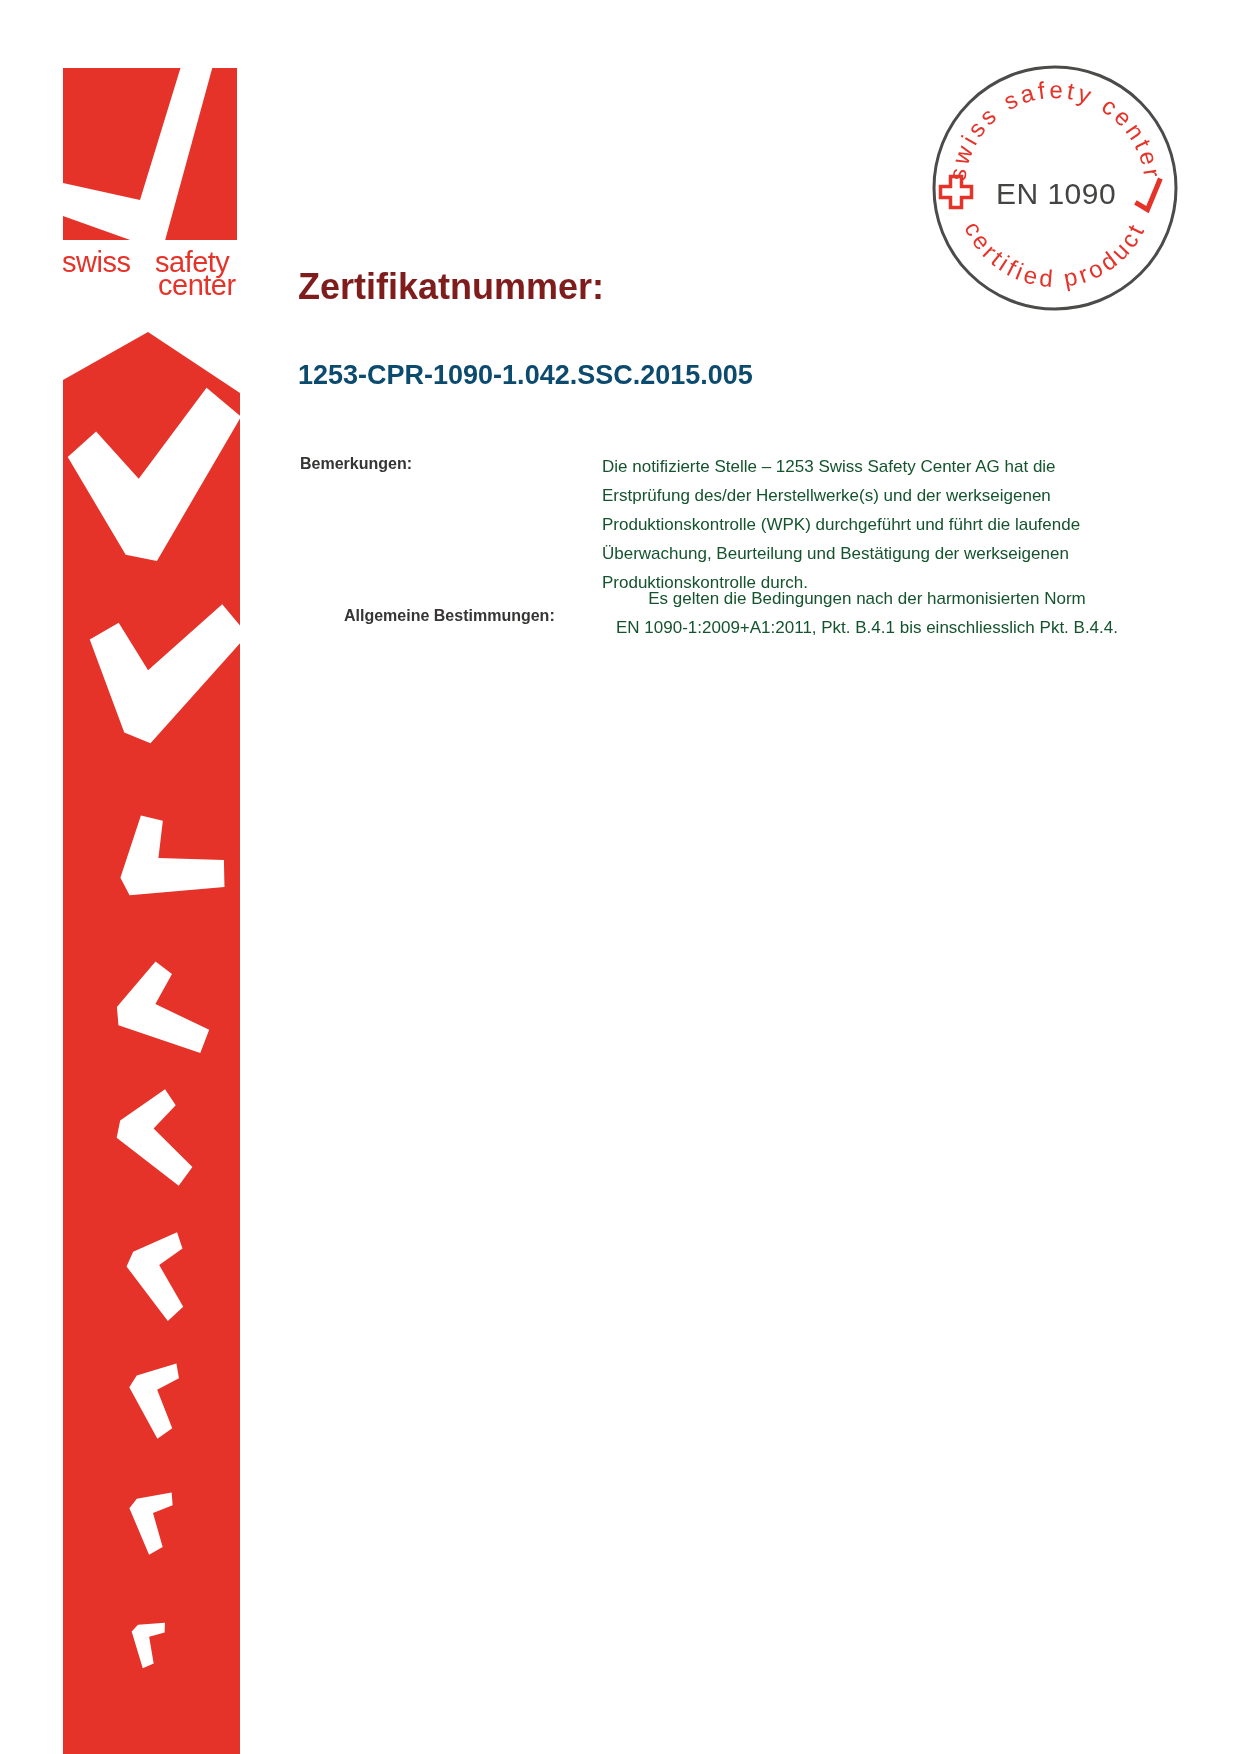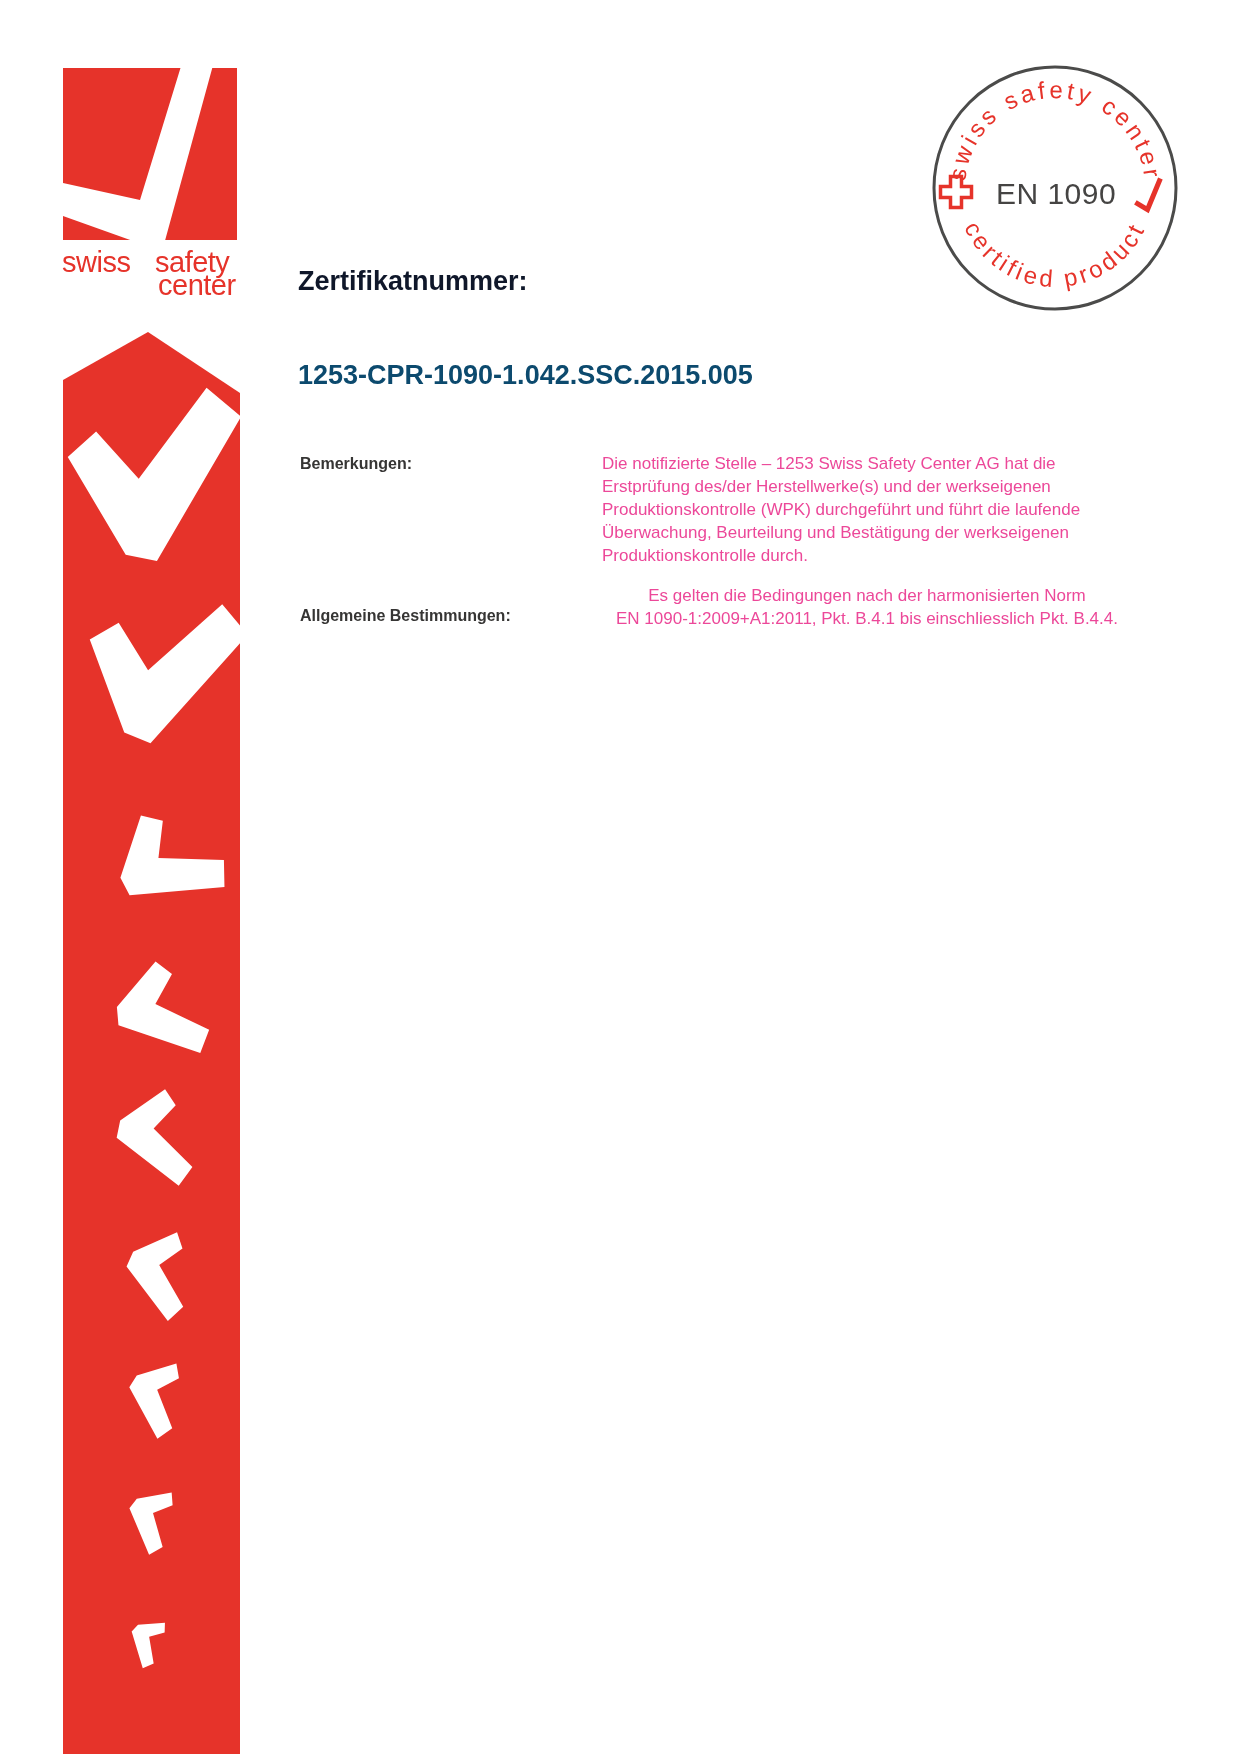--- a/index.html
+++ b/index.html
@@ -11,30 +11,30 @@
   
   .logo{position:absolute;left:55px;top:58px;width:200px;height:245px;}
 
   
   .stamp{position:absolute;left:920px;top:55px;width:270px;height:265px;}
 
   
   .ribbon{position:absolute;left:63px;top:332px;width:177px;height:1422px;}
 
   
-  .cert-title{position:absolute;left:298px;top:266px;font-size:27px;font-weight:bold;
-              color:#0f172a;letter-spacing:0px;}
+  .cert-title{position:absolute;left:298px;top:266px;font-size:36px;font-weight:bold;
+              color:#7f1d1d;letter-spacing:0px;}
   .cert-number{position:absolute;left:298px;top:360px;font-size:27px;font-weight:bold;
                color:#0c4a6e;}
   .sec-label{position:absolute;left:300px;width:300px;font-size:16px;font-weight:bold;
              color:#363534;}
   .sec-label.row1{top:455px;}
-  .sec-label.row2{top:607px;}
-  .sec-text{position:absolute;left:602px;width:530px;font-size:17px;line-height:23px;
-            color:#ec4899;}
+  .sec-label.row2{top:607px;margin-left:44px;}
+  .sec-text{position:absolute;left:602px;width:530px;font-size:17px;line-height:29px;
+            color:#14532d;}
   .sec-text.row1{top:452px;}
   .sec-text.row2{top:584px;text-align:center;}
   .para{margin:0 0 15px 0;white-space:pre-line;}
 </style>
 </head>
 <body>
 
 <div class="page">
 
   <svg class="logo" viewBox="0 0 200 245">

